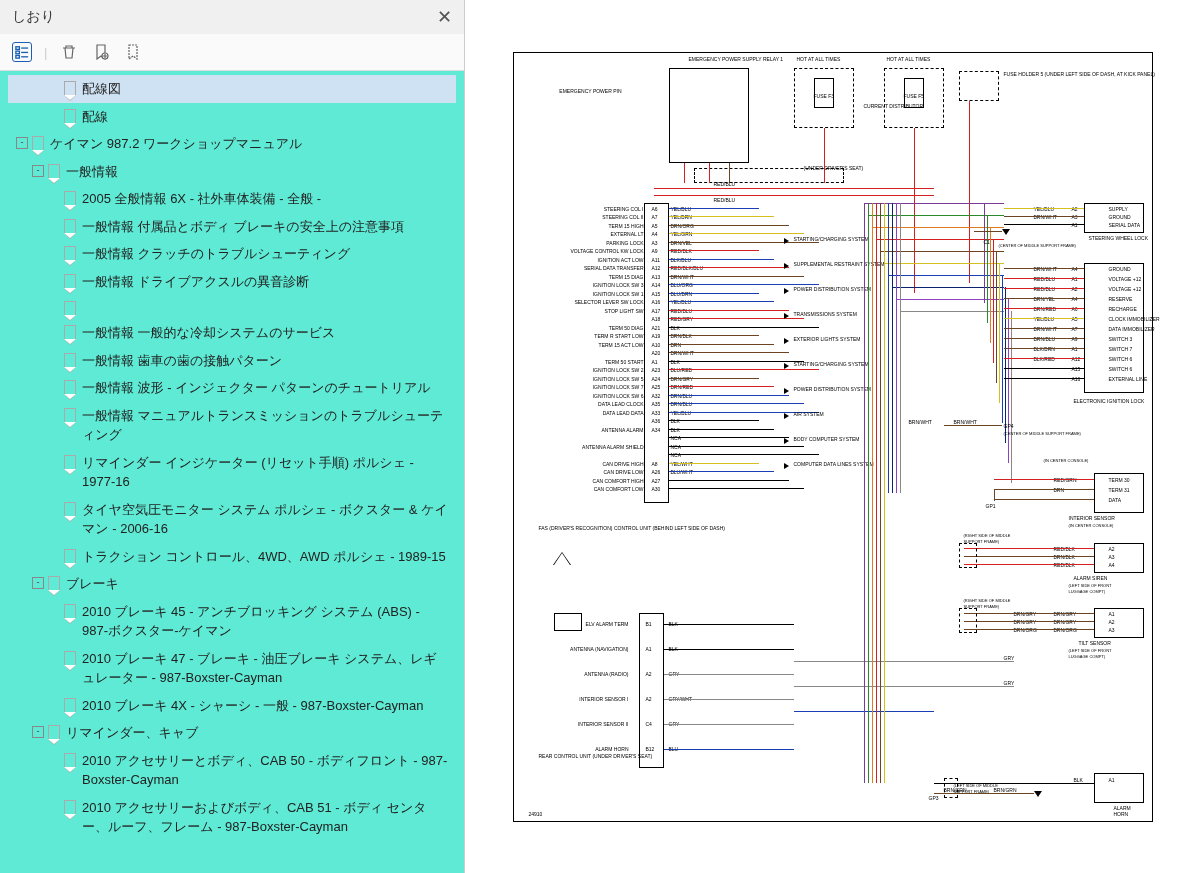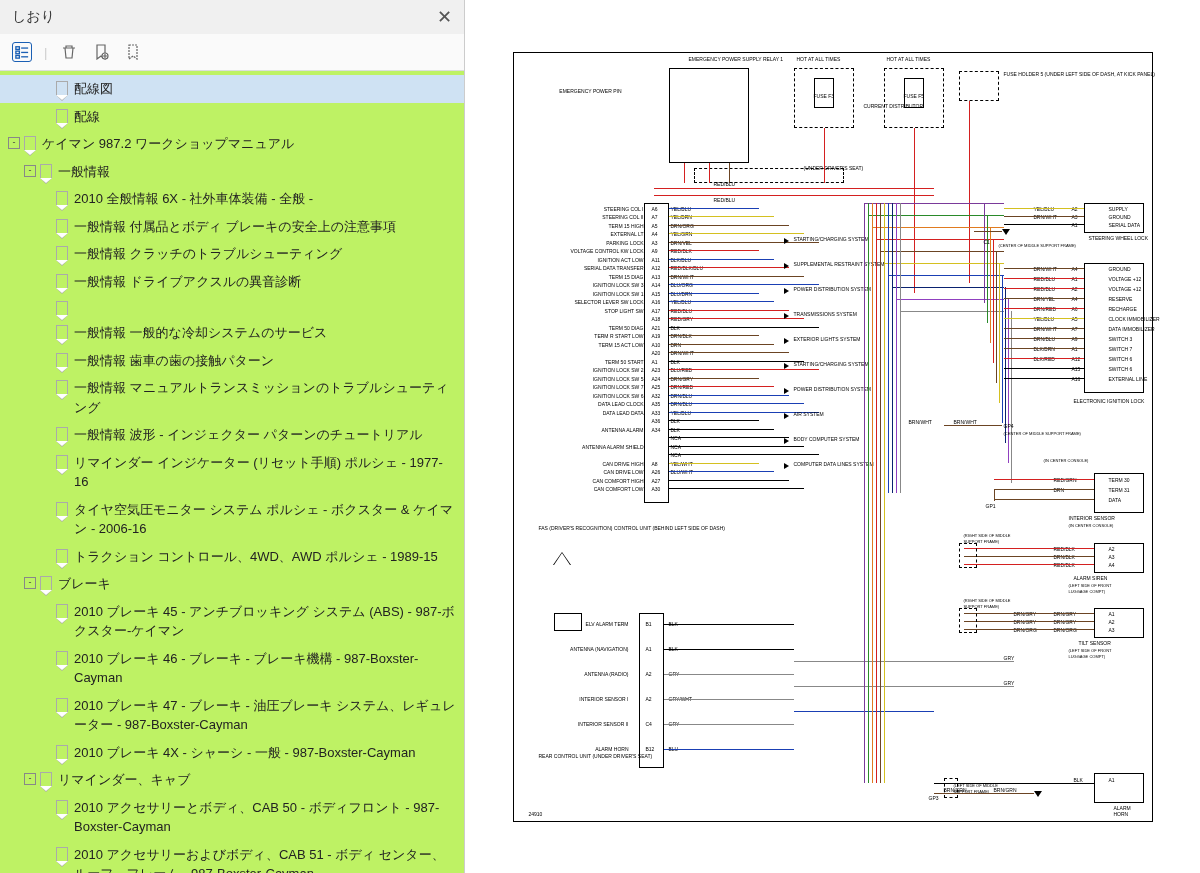--- a/index.html
+++ b/index.html
@@ -49,22 +49,22 @@
 }
 .toolbar-icon.active {
   color: #1a5fb4;
   border: 1px solid #1a5fb4;
   border-radius: 3px;
   padding: 2px;
 }
 .tree {
   flex: 1;
   overflow-y: auto;
-  padding: 4px 0;
-  background: #bef264;
+  padding: 4px 8px;
+  background: #5eead4;
 }
 .tree-item {
   display: flex;
   align-items: flex-start;
   padding: 4px 8px;
   cursor: pointer;
   line-height: 1.5;
 }
 .tree-item.selected {
   background: #cfe2f3;
@@ -213,21 +213,21 @@
         <span class="label">ケイマン 987.2 ワークショップマニュアル</span>
       </div>
       <div class="tree-item indent-1">
         <span class="expand">-</span>
         <span class="bookmark-icon"></span>
         <span class="label">一般情報</span>
       </div>
       <div class="tree-item indent-2">
         <span class="expand empty"></span>
         <span class="bookmark-icon"></span>
-        <span class="label">2010 全般情報 6X - 社外車体装備 - 全般 -</span>
+        <span class="label">2005 全般情報 6X - 社外車体装備 - 全般 -</span>
       </div>
       <div class="tree-item indent-2">
         <span class="expand empty"></span>
         <span class="bookmark-icon"></span>
         <span class="label">一般情報 付属品とボディ ブレーキの安全上の注意事項</span>
       </div>
       <div class="tree-item indent-2">
         <span class="expand empty"></span>
         <span class="bookmark-icon"></span>
         <span class="label">一般情報 クラッチのトラブルシューティング</span>
@@ -247,26 +247,26 @@
         <span class="label">一般情報 一般的な冷却システムのサービス</span>
       </div>
       <div class="tree-item indent-2">
         <span class="expand empty"></span>
         <span class="bookmark-icon"></span>
         <span class="label">一般情報 歯車の歯の接触パターン</span>
       </div>
       <div class="tree-item indent-2">
         <span class="expand empty"></span>
         <span class="bookmark-icon"></span>
+        <span class="label">一般情報 波形 - インジェクター パターンのチュートリアル</span>
+      </div>
+      <div class="tree-item indent-2">
+        <span class="expand empty"></span>
+        <span class="bookmark-icon"></span>
         <span class="label">一般情報 マニュアルトランスミッションのトラブルシューティング</span>
-      </div>
-      <div class="tree-item indent-2">
-        <span class="expand empty"></span>
-        <span class="bookmark-icon"></span>
-        <span class="label">一般情報 波形 - インジェクター パターンのチュートリアル</span>
       </div>
       <div class="tree-item indent-2">
         <span class="expand empty"></span>
         <span class="bookmark-icon"></span>
         <span class="label">リマインダー インジケーター (リセット手順) ポルシェ - 1977-16</span>
       </div>
       <div class="tree-item indent-2">
         <span class="expand empty"></span>
         <span class="bookmark-icon"></span>
         <span class="label">タイヤ空気圧モニター システム ポルシェ - ボクスター &amp; ケイマン - 2006-16</span>
@@ -278,25 +278,20 @@
       </div>
       <div class="tree-item indent-1">
         <span class="expand">-</span>
         <span class="bookmark-icon"></span>
         <span class="label">ブレーキ</span>
       </div>
       <div class="tree-item indent-2">
         <span class="expand empty"></span>
         <span class="bookmark-icon"></span>
         <span class="label">2010 ブレーキ 45 - アンチブロッキング システム (ABS) - 987-ボクスター-ケイマン</span>
-      </div>
-      <div class="tree-item indent-2">
-        <span class="expand empty"></span>
-        <span class="bookmark-icon"></span>
-        <span class="label">2010 ブレーキ 46 - ブレーキ - ブレーキ機構 - 987-Boxster-Cayman</span>
       </div>
       <div class="tree-item indent-2">
         <span class="expand empty"></span>
         <span class="bookmark-icon"></span>
         <span class="label">2010 ブレーキ 47 - ブレーキ - 油圧ブレーキ システム、レギュレーター - 987-Boxster-Cayman</span>
       </div>
       <div class="tree-item indent-2">
         <span class="expand empty"></span>
         <span class="bookmark-icon"></span>
         <span class="label">2010 ブレーキ 4X - シャーシ - 一般 - 987-Boxster-Cayman</span>

